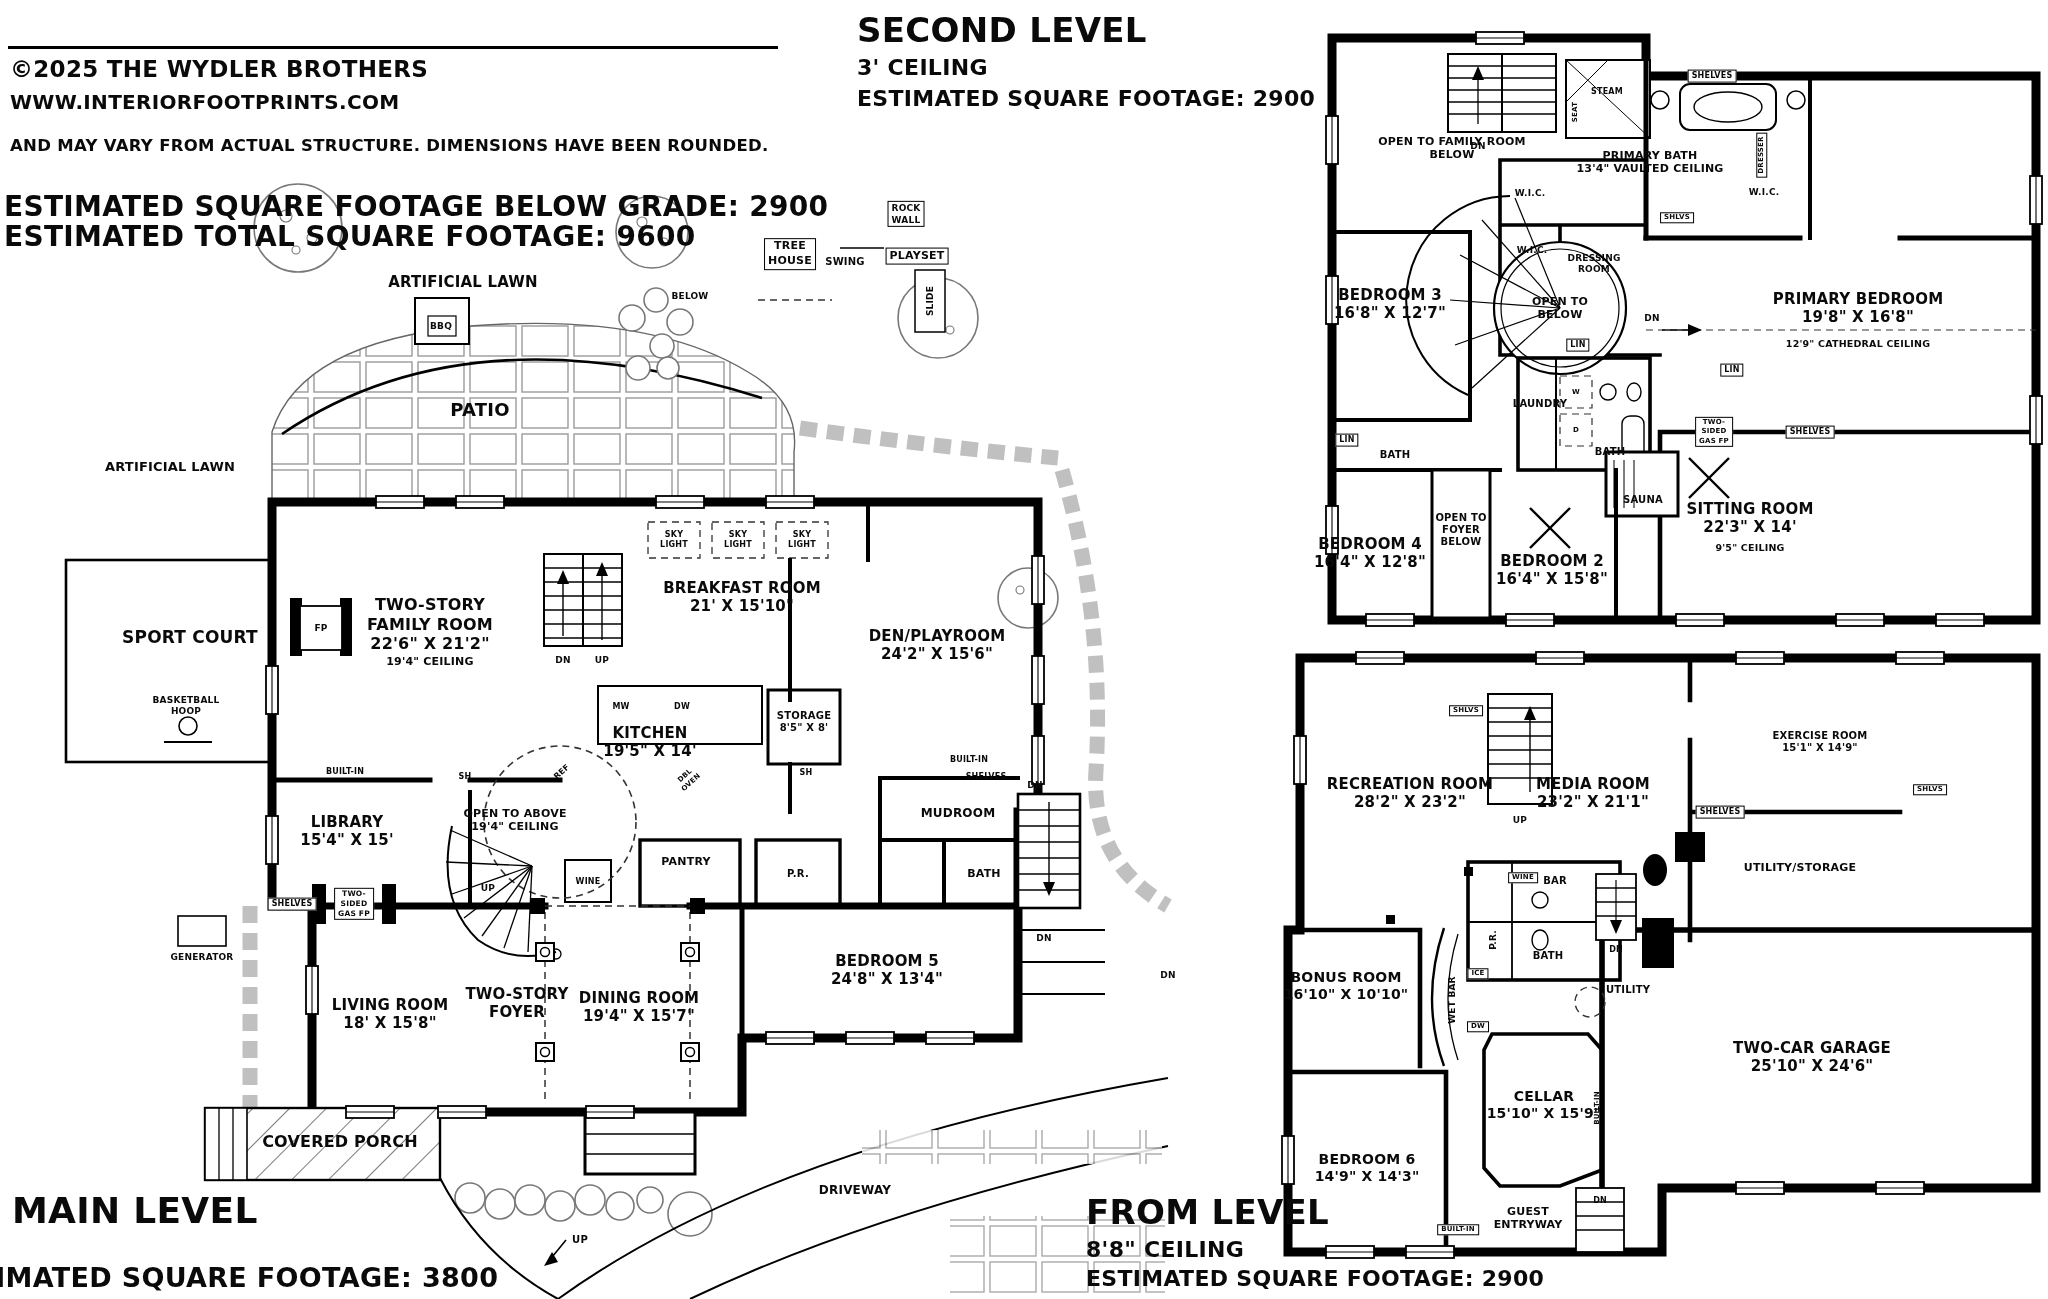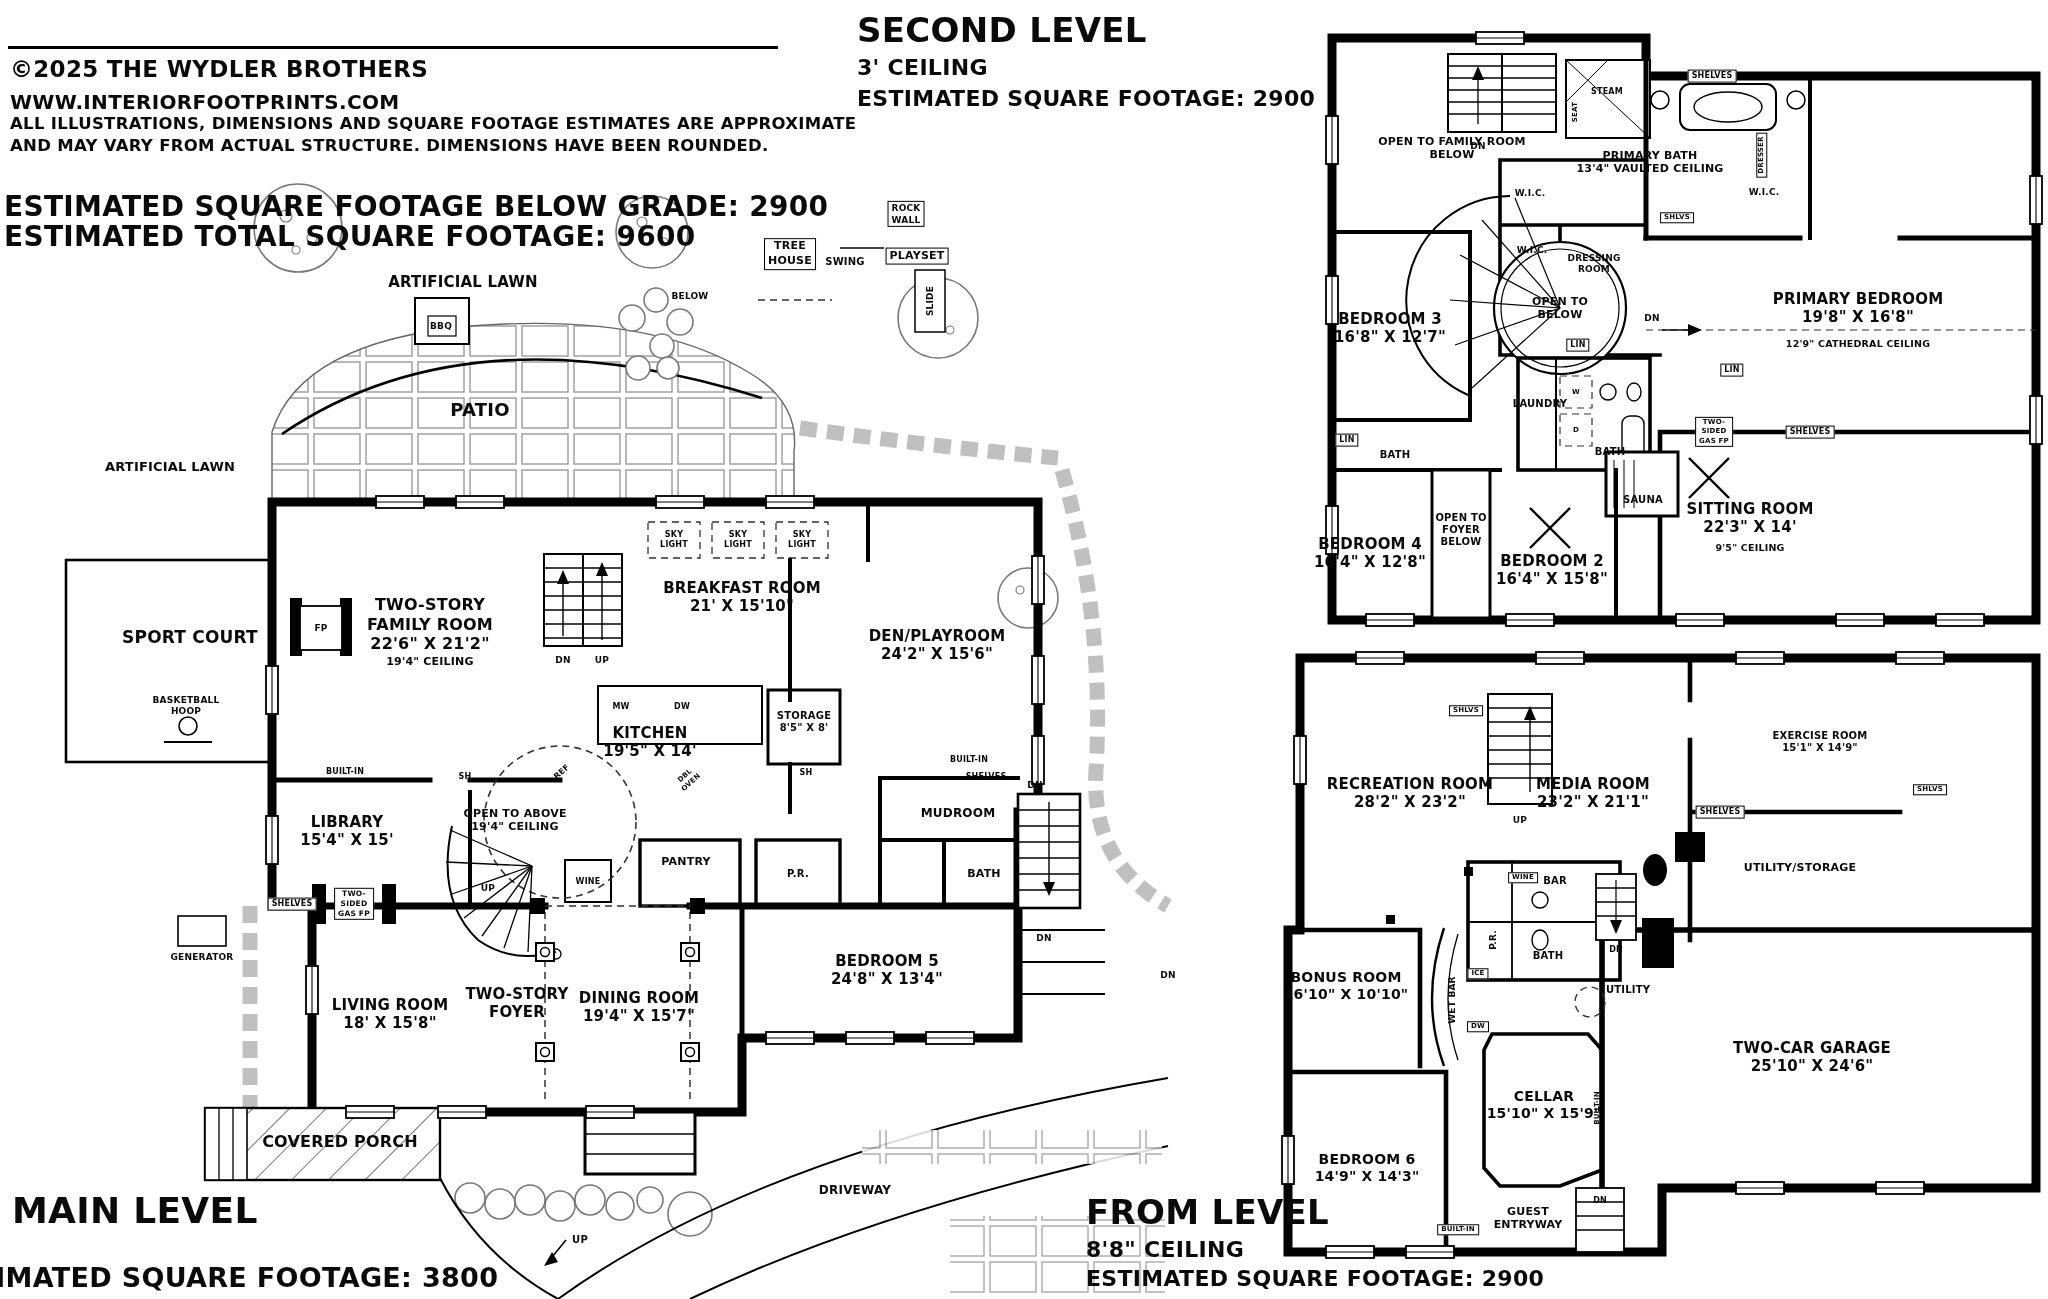--- a/index.html
+++ b/index.html
@@ -472,21 +472,20 @@
       </g>
   <g class="win" transform="translate(1430,1252)">
         <rect x="-24" y="-6" width="48" height="12"></rect>
         <line x1="-24" y1="0" x2="24" y2="0"></line>
       </g>
 </svg>
 
 <div class="rule" style="left:8px;top:46px;width:770px"></div>
 <div class="hd" style="left:10px;top:56px;font-size:23px">©2025 THE WYDLER BROTHERS</div>
 <div class="hd" style="left:10px;top:90px;font-size:20px">WWW.INTERIORFOOTPRINTS.COM</div>
-<div class="hd" style="left:10px;top:114px;font-size:16.5px">ALL ILLUSTRATIONS, DIMENSIONS AND SQUARE FOOTAGE ESTIMATES ARE APPROXIMATE</div>
 <div class="hd" style="left:10px;top:136px;font-size:16.5px">AND MAY VARY FROM ACTUAL STRUCTURE. DIMENSIONS HAVE BEEN ROUNDED.</div>
 <div class="hd" style="left:4px;top:190px;font-size:28px">ESTIMATED SQUARE FOOTAGE BELOW GRADE: 2900</div>
 <div class="hd" style="left:4px;top:220px;font-size:28px">ESTIMATED TOTAL SQUARE FOOTAGE: 9600</div>
 
 <div class="hd" style="left:857px;top:10px;font-size:34px">SECOND LEVEL</div>
 <div class="hd" style="left:857px;top:55px;font-size:22px">3' CEILING</div>
 <div class="hd" style="left:857px;top:86px;font-size:22px">ESTIMATED SQUARE FOOTAGE: 2900</div>
 <div class="hd" style="left:12px;top:1190px;font-size:36px">MAIN LEVEL</div>
 <div class="hd behindlogo" style="left:-62px;top:1262px;font-size:27px">ESTIMATED SQUARE FOOTAGE: 3800</div>
 <div class="hd" style="left:1086px;top:1192px;font-size:34px">FROM LEVEL</div>
@@ -581,21 +580,21 @@
 ROOM</div>
 <div class="lbl" style="left:1650px;top:162px;font-size:11px">PRIMARY BATH
 13'4" VAULTED CEILING</div>
 <div class="lbl boxed" style="left:1712px;top:76px;font-size:8px">SHELVES</div>
 <div class="lbl boxed" style="left:1677px;top:218px;font-size:7px">SHLVS</div>
 <div class="lbl vert boxed" style="left:1762px;top:155px;font-size:7px">DRESSER</div>
 <div class="lbl" style="left:1858px;top:308px;font-size:15px">PRIMARY BEDROOM
 19'8" X 16'8"</div>
 <div class="lbl" style="left:1858px;top:344px;font-size:9.5px">12'9" CATHEDRAL CEILING</div>
 <div class="lbl" style="left:1652px;top:318px;font-size:9px">DN</div>
-<div class="lbl" style="left:1390px;top:328px;font-size:15px">BEDROOM 3
+<div class="lbl" style="left:1390px;top:304px;font-size:15px">BEDROOM 3
 16'8" X 12'7"</div>
 <div class="lbl" style="left:1560px;top:308px;font-size:11px">OPEN TO
 BELOW</div>
 <div class="lbl" style="left:1478px;top:146px;font-size:9px">DN</div>
 <div class="lbl boxed" style="left:1347px;top:440px;font-size:8px">LIN</div>
 <div class="lbl boxed" style="left:1578px;top:345px;font-size:8px">LIN</div>
 <div class="lbl boxed" style="left:1732px;top:370px;font-size:8px">LIN</div>
 <div class="lbl" style="left:1395px;top:455px;font-size:10px">BATH</div>
 <div class="lbl" style="left:1540px;top:404px;font-size:10px">LAUNDRY</div>
 <div class="lbl" style="left:1576px;top:392px;font-size:7px">W</div>

